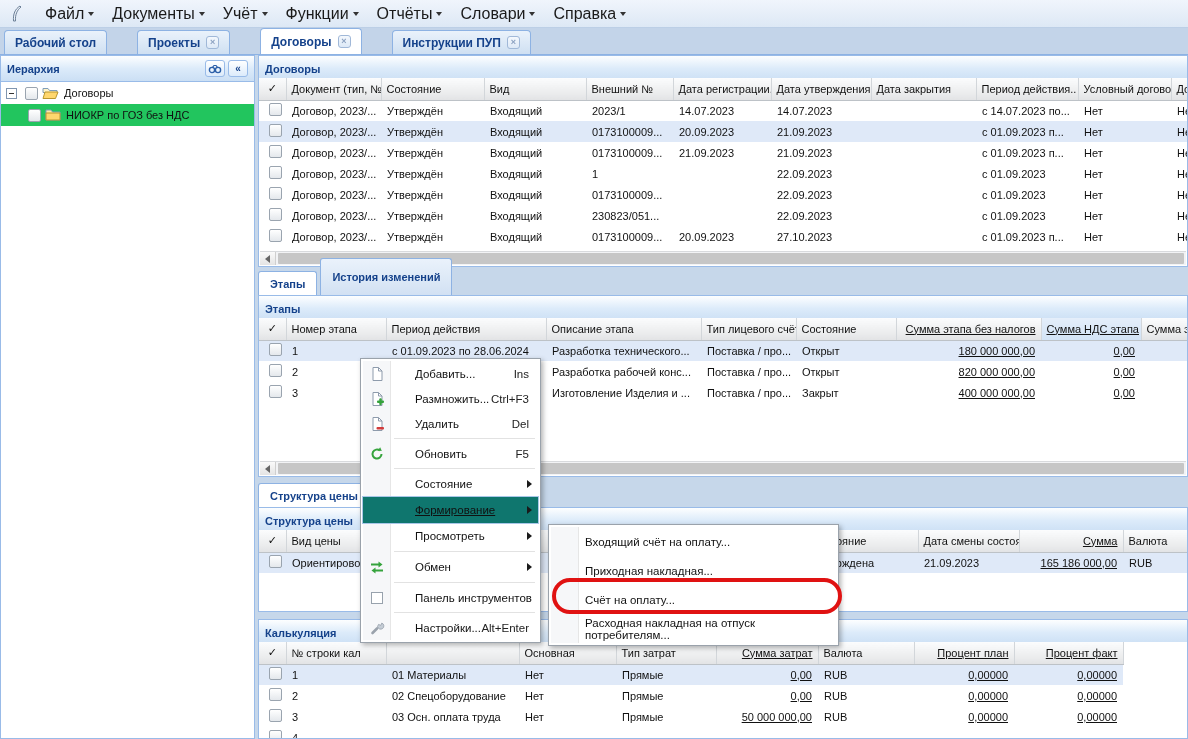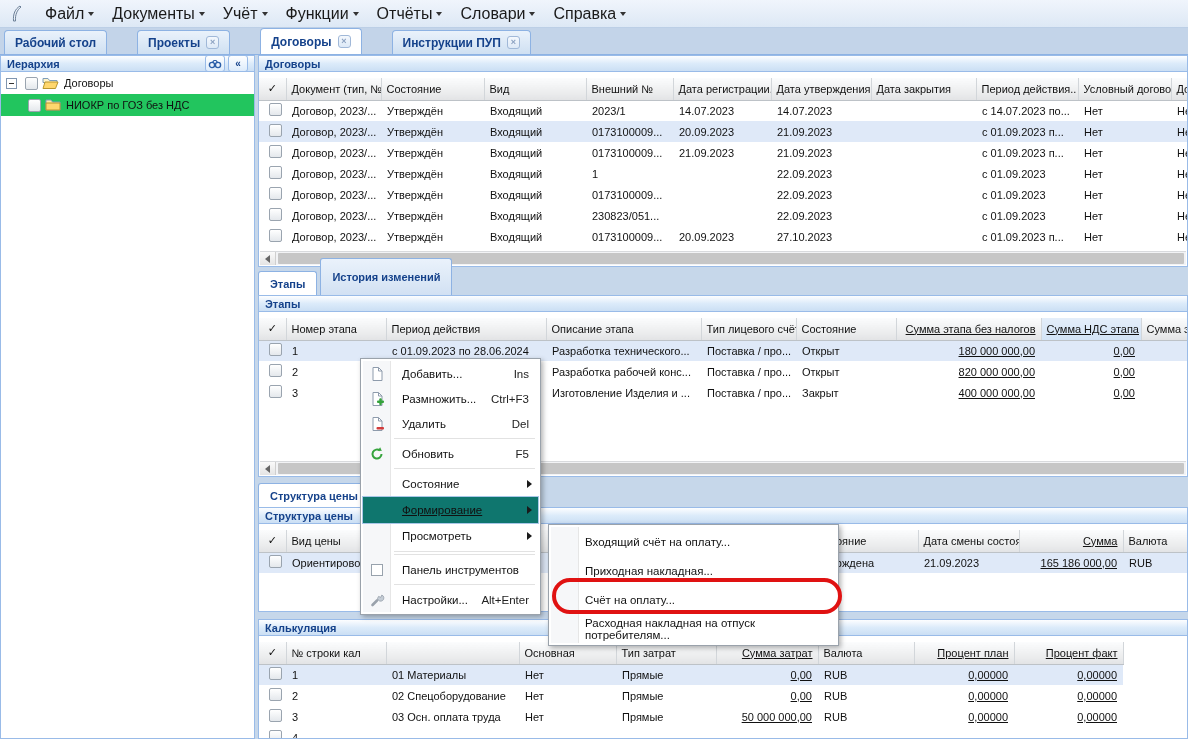--- a/index.html
+++ b/index.html
@@ -20,21 +20,21 @@
   .ttab { margin-right:3px; padding:0 10px; font-size:12px; font-weight:bold; color:#15428b;
     background:linear-gradient(#eaf2fb,#cfe0f2); border:1px solid #8db2e3; border-bottom:none;
     border-radius:4px 4px 0 0; display:flex; gap:6px; align-items:center; height:24px; }
   .ttab.active { background:#fff; height:26px; }
   .x { width:13px; height:13px; border:1px solid #a0b8d8; border-radius:3px;
     background:linear-gradient(#f4f8fd,#dde9f7); color:#8aa0c0; font-size:9px; line-height:10px; text-align:center; }
 
   
   #sidebar { position:absolute; left:0; top:55px; width:255px; height:684px;
     background:#fff; border:1px solid #99bbe8; }
-  .panel-header { height:16px; background:linear-gradient(#fdfeff,#dcebfa 50%,#cbdff4);
+  .panel-header { height:26px; background:linear-gradient(#fdfeff,#dcebfa 50%,#cbdff4);
     border-bottom:1px solid #99bbe8; color:#15428b; font-weight:bold; font-size:11px;
     padding:4px 6px; display:flex; align-items:center; }
   .panel-header .sp { flex:1; }
   .hbtn { width:20px; height:17px; border:1px solid #99bbe8; border-radius:3px; margin-left:3px;
     background:linear-gradient(#ffffff,#dcebfb); display:flex; align-items:center; justify-content:center;
     color:#15428b; font-weight:bold; font-size:10px; line-height:10px; }
   .tree-row { height:22px; display:flex; align-items:center; padding-left:5px; font-size:11px; white-space:nowrap; }
   .tree-row.sel { background:#22c55e; }
   .tree-row .ind { width:18px; }
   .expander { width:11px; height:11px; border:1px solid #8095af; background:#fff; position:relative; margin-right:4px; flex:0 0 11px; }
@@ -71,21 +71,21 @@
     border-radius:3px 3px 0 0; height:37px; display:flex; align-items:center; }
   .tab2.active { background:#fff; height:24px; }
 
   
   .menu { position:absolute; background:#fff; border:1px solid #9aa2ab; box-shadow:2px 2px 5px rgba(0,0,0,.3); padding:2px; }
   .menu::before { content:""; position:absolute; left:2px; top:2px; bottom:2px; width:27px;
     background:#f6f7f9; border-right:1px solid #e6e6e6; }
   #ctx { left:360px; top:358px; width:181px; z-index:50; }
   .mi { display:flex; align-items:center; height:25px; position:relative; font-size:11.5px; }
   .mi .ic { flex:0 0 27px; display:flex; align-items:center; justify-content:center; position:relative; }
-  .mi .lbl { flex:1; padding-left:12px; position:relative; }
+  .mi .lbl { flex:1; padding-left:25px; position:relative; }
   .mi .sc { padding-right:9px; color:#222; position:relative; }
   .mi.grp { height:26px; }
   .mi.bold .lbl, .mi.bold .sc { font-weight:bold; }
   .mi.hl2 { background:#0f766e; outline:1px solid #a9c7e8;text-decoration:underline; }
   .mi .arr { position:absolute; right:6px; width:0; height:0;
     border-top:4px solid transparent; border-bottom:4px solid transparent; border-left:5px solid #1a1a1a; }
   .msep { height:1px; background:#e2e2e2; margin:2px 3px 2px 31px; }
 
   #sub { left:548px; top:524px; width:291px; z-index:60; }
   .smi { height:29px; display:flex; align-items:center; padding-left:34px; font-size:11.5px; position:relative; }
@@ -587,20 +587,32 @@
       <span class="ic"></span>
       <span class="lbl">Формирование</span>
       <span class="arr"></span>
     </div>
     <div class="mi grp">
       <span class="ic"></span>
       <span class="lbl">Просмотреть</span>
       <span class="arr"></span>
     </div>
     <div class="msep"></div>
+    <div class="mi grp">
+      <span class="ic">
+        <svg width="16" height="16" viewBox="0 0 16 16">
+          <path d="M2 5.5h8" stroke="#35a33c" stroke-width="2"></path>
+          <path d="M9.5 2.5l4 3-4 3z" fill="#35a33c"></path>
+          <path d="M14 11.5H6" stroke="#35a33c" stroke-width="2"></path>
+          <path d="M6.5 8.5l-4 3 4 3z" fill="#35a33c"></path>
+        </svg>
+      </span>
+      <span class="lbl">Обмен</span>
+      <span class="arr"></span>
+    </div>
     <div class="msep"></div>
     <div class="mi">
       <span class="ic">
         <svg width="16" height="16" viewBox="0 0 16 16">
           <rect x="2.5" y="2.5" width="11" height="11" fill="#fff" stroke="#98a2ad"></rect>
         </svg>
       </span>
       <span class="lbl">Панель инструментов</span>
     </div>
     <div class="msep"></div>

